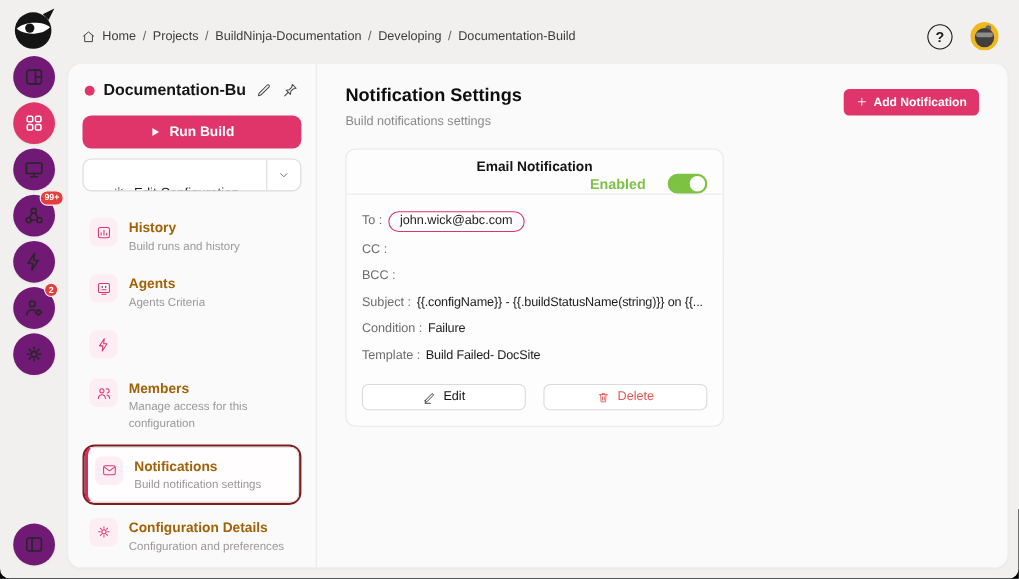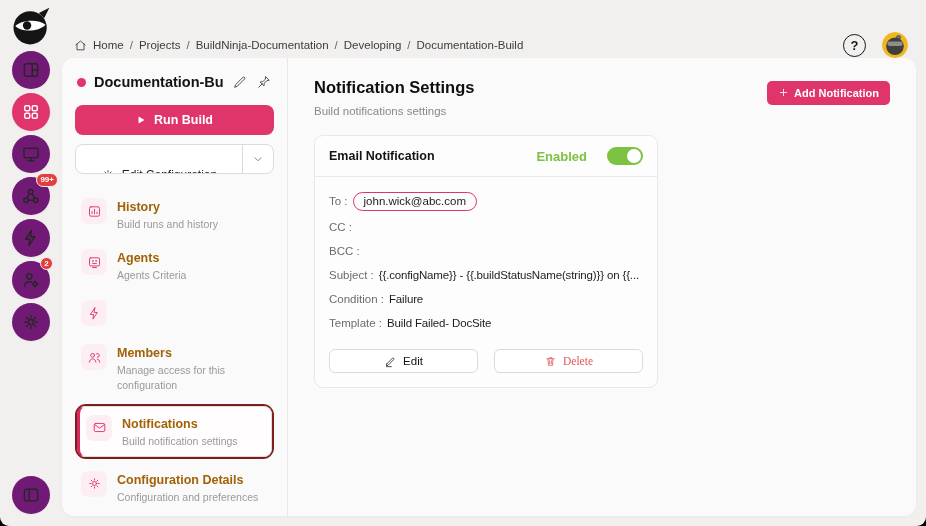--- a/index.html
+++ b/index.html
@@ -14,21 +14,21 @@
   .rail-btn svg{width:20px;height:20px;stroke:#262626;fill:none;stroke-width:1.7;stroke-linecap:round;stroke-linejoin:round;}
   .rail-btn.active{background:#df356b;}
   .rail-btn.active svg{stroke:#fff;}
   .badge{position:absolute;top:-4px;right:-8px;background:#e33e3e;color:#fff;font-size:8px;font-weight:bold;
     border-radius:9px;padding:2px 3px;line-height:1;border:1.5px solid #f2f0ef;}
   .badge.round{right:-3px;top:-4px;width:11px;height:11px;padding:0;display:flex;align-items:center;justify-content:center;border-radius:50%;}
   .rail-spacer{flex:1;}
   .rail-bottom{margin-bottom:12px;}
 
   
-  .topbar{position:absolute;left:62px;right:0;top:16px;height:58px;display:flex;align-items:center;padding:0 18px 0 12px;box-sizing:border-box;}
+  .topbar{position:absolute;left:62px;right:0;top:4px;height:58px;display:flex;align-items:center;padding:0 18px 0 12px;box-sizing:border-box;}
   .crumbs{display:flex;align-items:center;gap:6px;font-size:11.5px;color:#3c3c3c;}
   .crumbs svg{width:13px;height:13px;stroke:#3c3c3c;fill:none;stroke-width:1.6;stroke-linecap:round;stroke-linejoin:round;}
   .crumb{cursor:pointer;}
   .sep{color:#636363;}
   .topbar-right{margin-left:auto;display:flex;align-items:center;gap:16px;}
   .help{width:21px;height:21px;border:1.9px solid #161616;border-radius:50%;display:flex;align-items:center;justify-content:center;
     font-weight:bold;font-size:13px;color:#161616;cursor:pointer;}
   .avatar{width:26px;height:26px;border-radius:50%;cursor:pointer;overflow:hidden;}
 
   
@@ -66,38 +66,38 @@
   
   .main{flex:1;padding:20px 26px;box-sizing:border-box;}
   .mhead{display:flex;align-items:flex-start;}
   .mtitle-big{font-size:16.5px;font-weight:bold;color:#0e0e0e;}
   .msub{font-size:11.5px;color:#8b8888;margin-top:8px;}
   .add-btn{margin-left:auto;background:#df356b;color:#fff;font-size:11px;border-radius:5px;padding:6px 11px;
     display:flex;align-items:flex-start;gap:5px;margin-top:3px;cursor:pointer;font-weight:bold;}
   .add-btn svg{width:11px;height:11px;stroke:#fff;fill:none;stroke-width:1.8;stroke-linecap:round;}
 
   .card{width:344px;margin-top:18px;background:#fdfdfd;border:1px solid #e9e7e7;border-radius:9px;box-sizing:border-box;}
-  .card-head{display:flex;align-items:center;padding:8px 14px;border-bottom:1px solid #eceaea;height:24px;}
+  .card-head{display:flex;align-items:center;padding:8px 14px;border-bottom:1px solid #eceaea;height:24px;flex-direction:column;}
   .card-title{font-size:12.5px;font-weight:bold;color:#141414;}
   .enabled{margin-left:auto;display:flex;align-items:center;gap:20px;color:#7dc243;font-size:13px;font-weight:bold;}
   .toggle{width:36px;height:18px;border-radius:9px;background:#7dc243;position:relative;cursor:pointer;}
   .knob{position:absolute;right:2px;top:2px;width:14px;height:14px;border-radius:50%;background:#fff;}
 
   .card-body{padding:10px 14px 2px;}
   .frow{display:flex;align-items:center;height:24px;font-size:11.5px;white-space:nowrap;overflow:hidden;}
   .frow.to{height:28px;}
   .flabel{color:#6e6b6b;margin-right:5px;flex:none;}
   .fval{color:#1d1d1d;letter-spacing:-0.15px;overflow:hidden;text-overflow:ellipsis;}
   .pill{border:1px solid #df356b;border-radius:999px;padding:2.5px 10px;color:#1d1d1d;letter-spacing:0;}
 
   .card-actions{display:flex;gap:16px;padding:12px 14px 14px;}
   .act-btn{flex:1;height:24px;border:1px solid #dcdada;border-radius:6px;background:#fff;display:flex;align-items:center;
     justify-content:center;gap:6px;font-size:11.5px;color:#141414;cursor:pointer;box-sizing:border-box;}
   .act-btn svg{width:13px;height:13px;stroke:#2a2a2a;fill:none;stroke-width:1.5;stroke-linecap:round;stroke-linejoin:round;}
-  .act-btn.danger{color:#e25555;font-family:Liberation Serif, serif;}
+  .act-btn.danger{color:#e25555;}
   .act-btn.danger svg{stroke:#e25555;}
 </style>
 </head>
 <body>
 
 <div class="screen">
 
   <div class="rail">
     <div class="logo">
       <svg viewBox="0 0 48 48">

